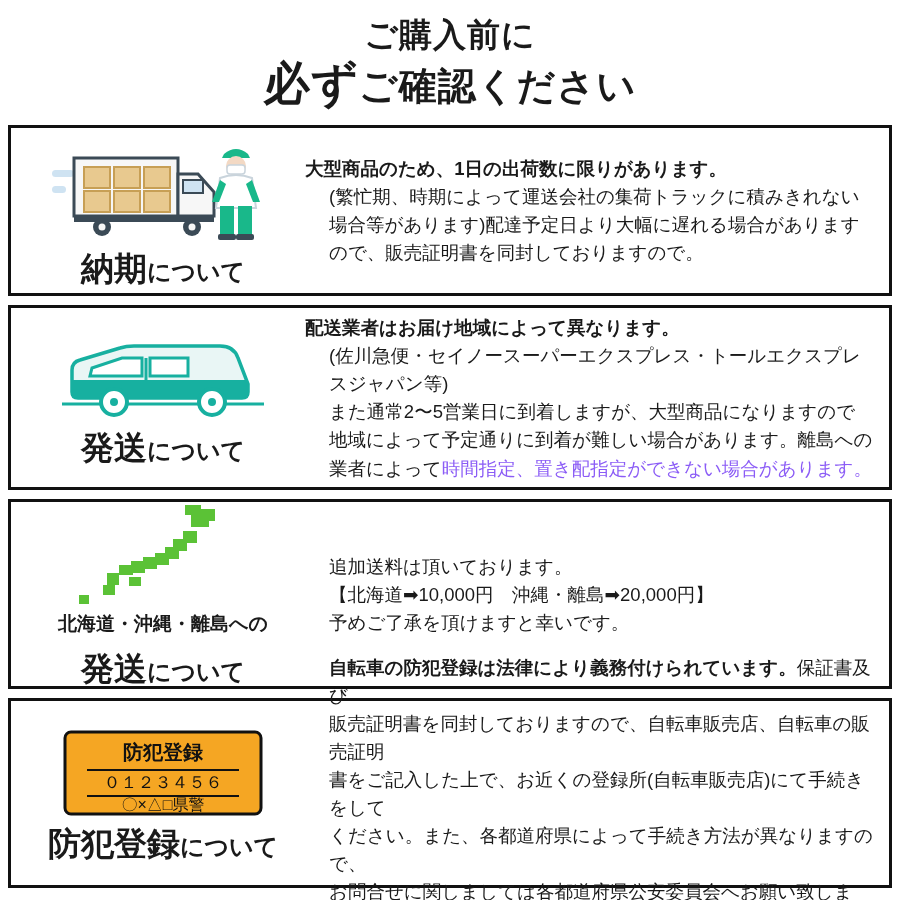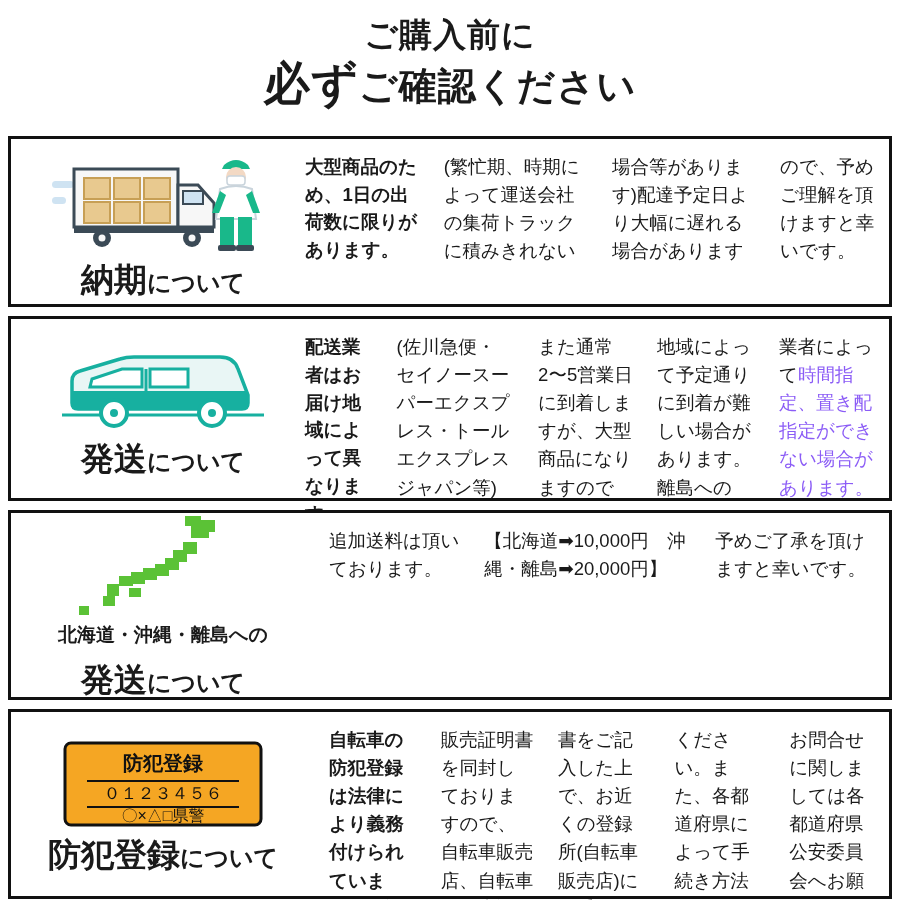--- a/index.html
+++ b/index.html
@@ -12,21 +12,21 @@
   }
   .page {
     width: 900px; height: 900px;
     padding: 0 8px 8px 8px;
     display: flex; flex-direction: column;
   }
 
   
   .header {
     text-align: center;
-    padding: 14px 0 23px 0;
+    padding: 14px 0 12px 0;
   }
   .header-line1 {
     font-size: 33px;
     font-weight: bold;
     letter-spacing: 1px;
     line-height: 1.25;
   }
   .header-line2 {
     font-size: 38px;
     font-weight: bold;
@@ -49,20 +49,21 @@
     display: flex;
     flex-direction: column;
     align-items: center;
     justify-content: center;
     padding: 8px 4px 6px 20px;
   }
   .row-right {
     flex: 1 1 auto;
     padding: 14px 12px 12px 6px;
     display: flex;
+    flex-direction: column;
     justify-content: center;
   }
   .icon-wrap {
     display: flex; align-items: center; justify-content: center;
     width: 100%;
   }
   .label {
     text-align: center;
     font-weight: bold;
     line-height: 1.1;
@@ -151,21 +152,21 @@
         </svg>
       </div>
       <div class="label">
         <span class="big">納期</span><span class="small">について</span>
       </div>
     </div>
     <div class="row-right">
       <div class="t-head">大型商品のため、1日の出荷数に限りがあります。</div>
       <div class="t-body">(繁忙期、時期によって運送会社の集荷トラックに積みきれない</div>
       <div class="t-body">場合等があります)配達予定日より大幅に遅れる場合があります</div>
-      <div class="t-body">ので、予めご理解を頂けますと幸いです。</div>
+      <div class="t-body">ので、販売証明書を同封しておりますので。</div>
     </div>
   </div>
 
   <div class="row row-2">
     <div class="row-left">
       <div class="icon-wrap">
         <svg width="215" height="100" viewBox="0 0 215 100">
 
           <path d="M16 62 v-22 q0 -8 8 -10 l40 -12 q6 -2 14 -2 h86 q14 0 18 12 l10 26 v8 q0 6 -6 6 h-164 q-6 0 -6 -6 z" fill="#e9f6f5" stroke="#17b0a0" stroke-width="3.5"></path>
 

